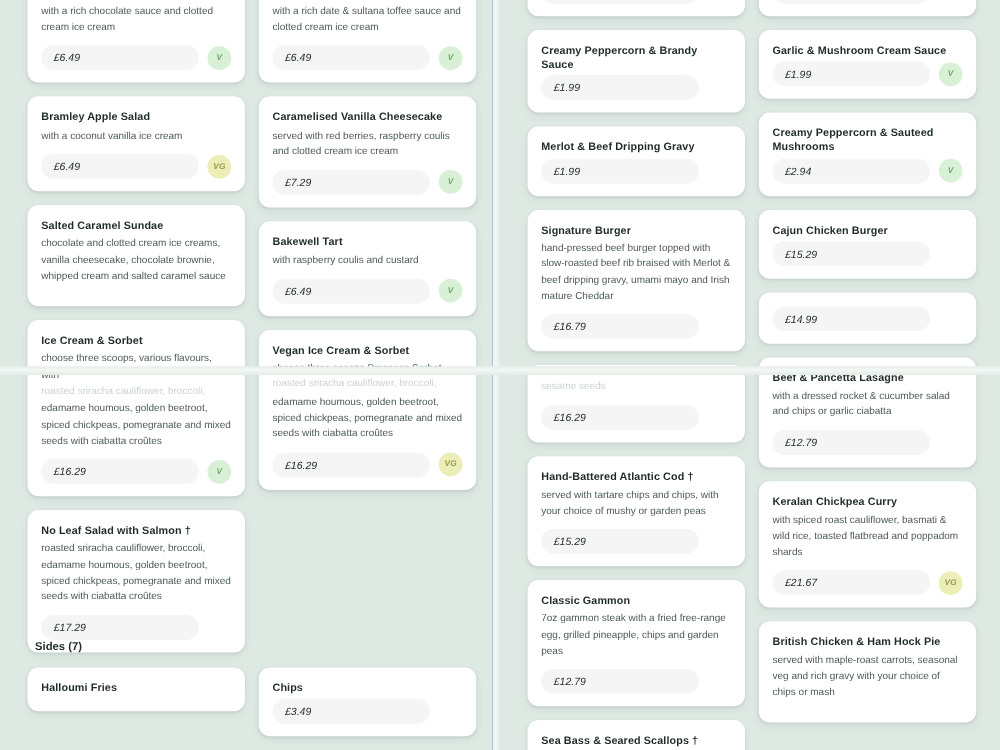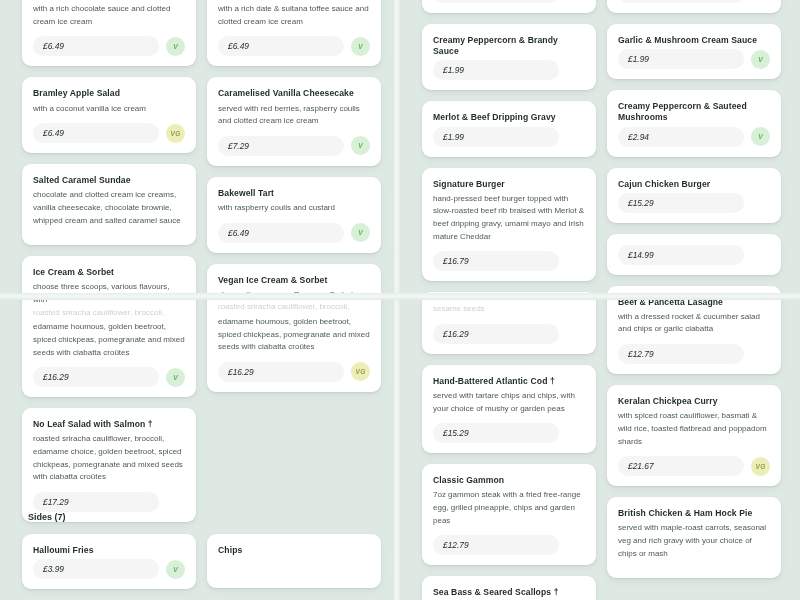--- a/index.html
+++ b/index.html
@@ -170,21 +170,21 @@
             <div class="card-desc">choose three scoops, various flavours, with</div>
             <div class="card-desc faded" style="margin-top: -8px;">roasted sriracha cauliflower, broccoli,</div>
             <div class="card-desc" style="margin-top: -6px;">edamame houmous, golden beetroot, spiced chickpeas, pomegranate and mixed seeds with ciabatta croûtes</div>
             <div class="card-foot">
               <div class="price-pill">£16.29</div>
               <div class="badge v">V</div>
             </div>
           </div>
           <div class="card">
             <div class="card-title">No Leaf Salad with Salmon †</div>
-            <div class="card-desc">roasted sriracha cauliflower, broccoli, edamame choice, golden beetroot, spiced chickpeas, pomegranate and mixed seeds with ciabatta croûtes</div>
+            <div class="card-desc">roasted sriracha cauliflower, broccoli, edamame houmous, golden beetroot, spiced chickpeas, pomegranate and mixed seeds with ciabatta croûtes</div>
             <div class="card-foot">
               <div class="price-pill">£17.29</div>
               <div class="badge none"></div>
             </div>
           </div>
         </div>
         <div class="column">
           <div class="card">
             <div class="card-title">Sticky Toffee Pudding</div>
             <div class="card-desc">with a rich date &amp; sultana toffee sauce and clotted cream ice cream</div>
@@ -221,30 +221,27 @@
           </div>
         </div>
       </div>
     <div id="left-sides-head" style="position:absolute; left:22px; top:512px;">
       <div class="section-head">Sides (7)</div>
     </div>
     <div class="col-wrap" id="left-sides" style="left:22px; top:534px;">
         <div class="column">
           <div class="card">
             <div class="card-title">Halloumi Fries</div>
-            <div class="card-foot">
-              <div class="price-pill">£3.99</div>
-              <div class="badge v">V</div>
-            </div>
           </div>
         </div>
         <div class="column">
           <div class="card">
             <div class="card-title">Chips</div>
             <div class="card-foot">
+              <div class="price-pill">£3.49</div>
               <div class="badge none"></div>
             </div>
           </div>
         </div>
       </div>
   </div>
 
   <div class="panel" id="panel-right">
     <div class="col-wrap" id="right-grid" style="left:22px; top:-26px;">
         <div class="column">

